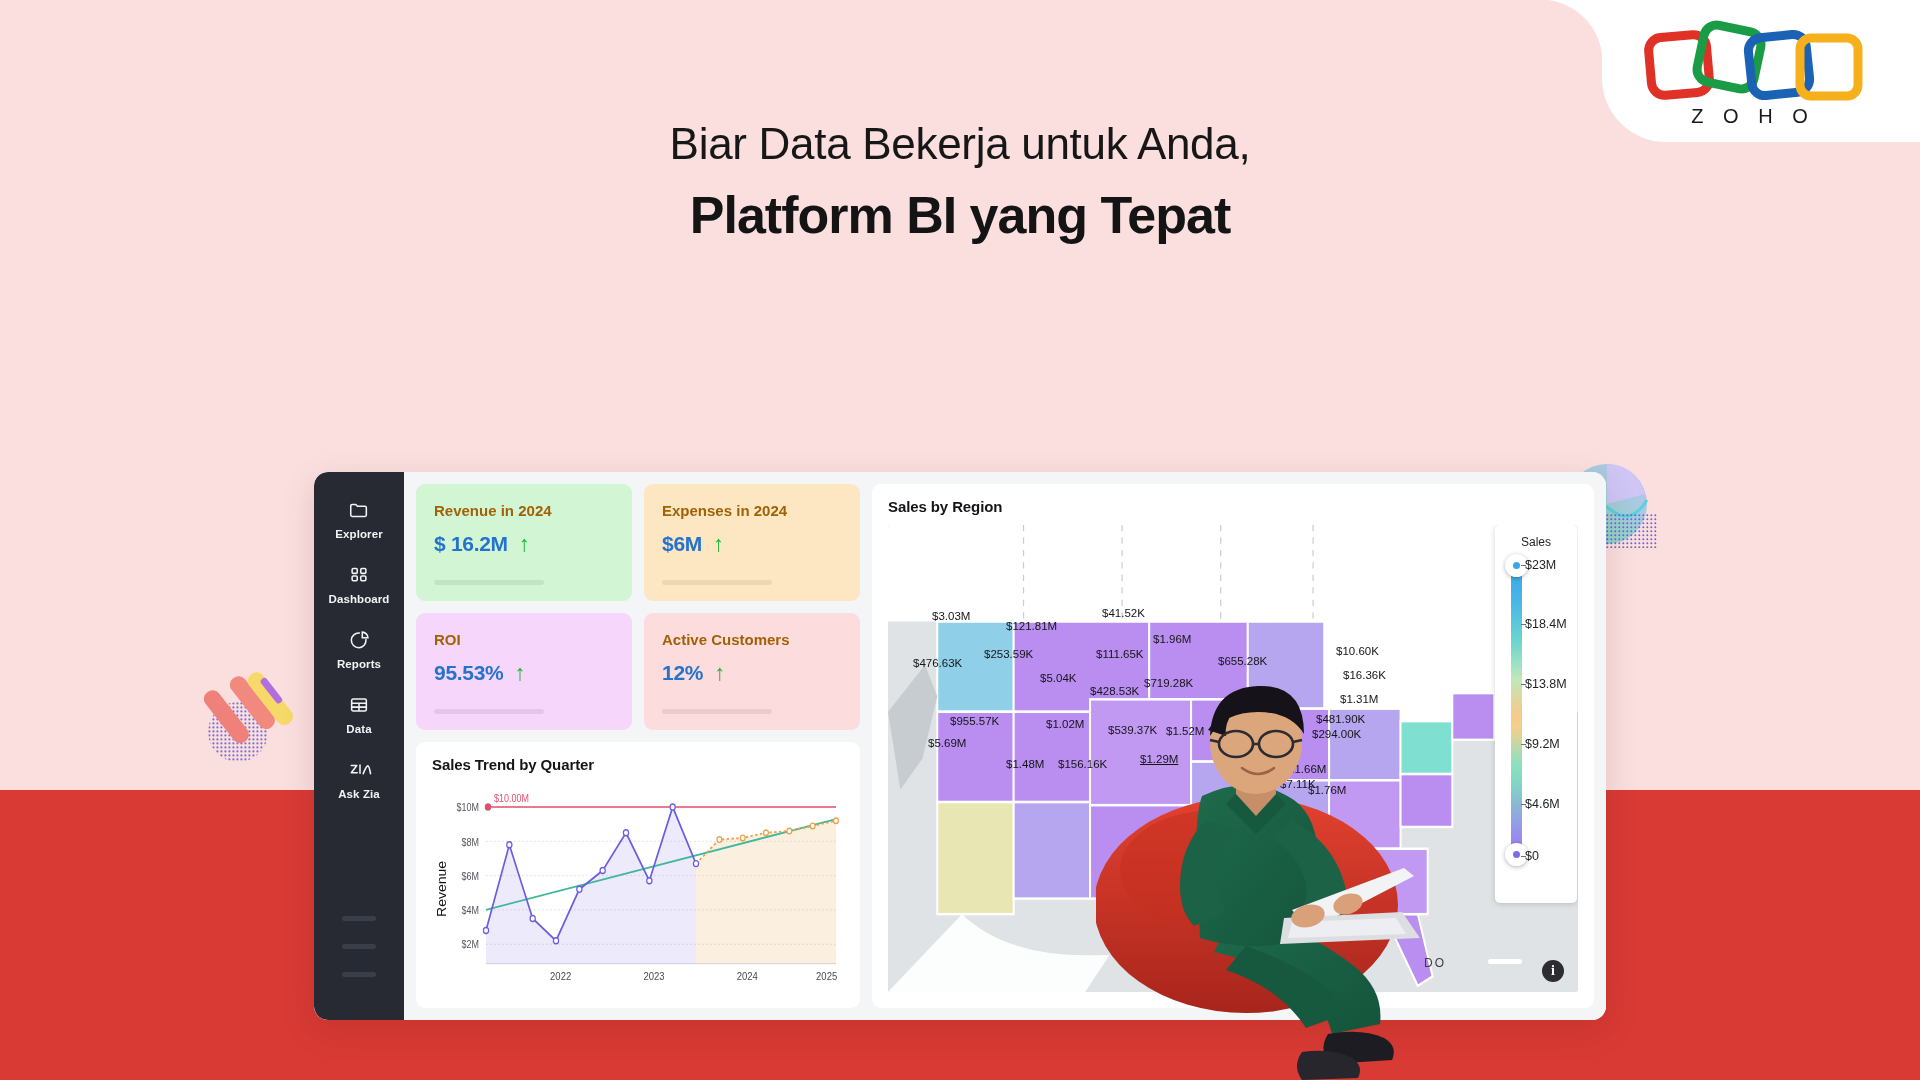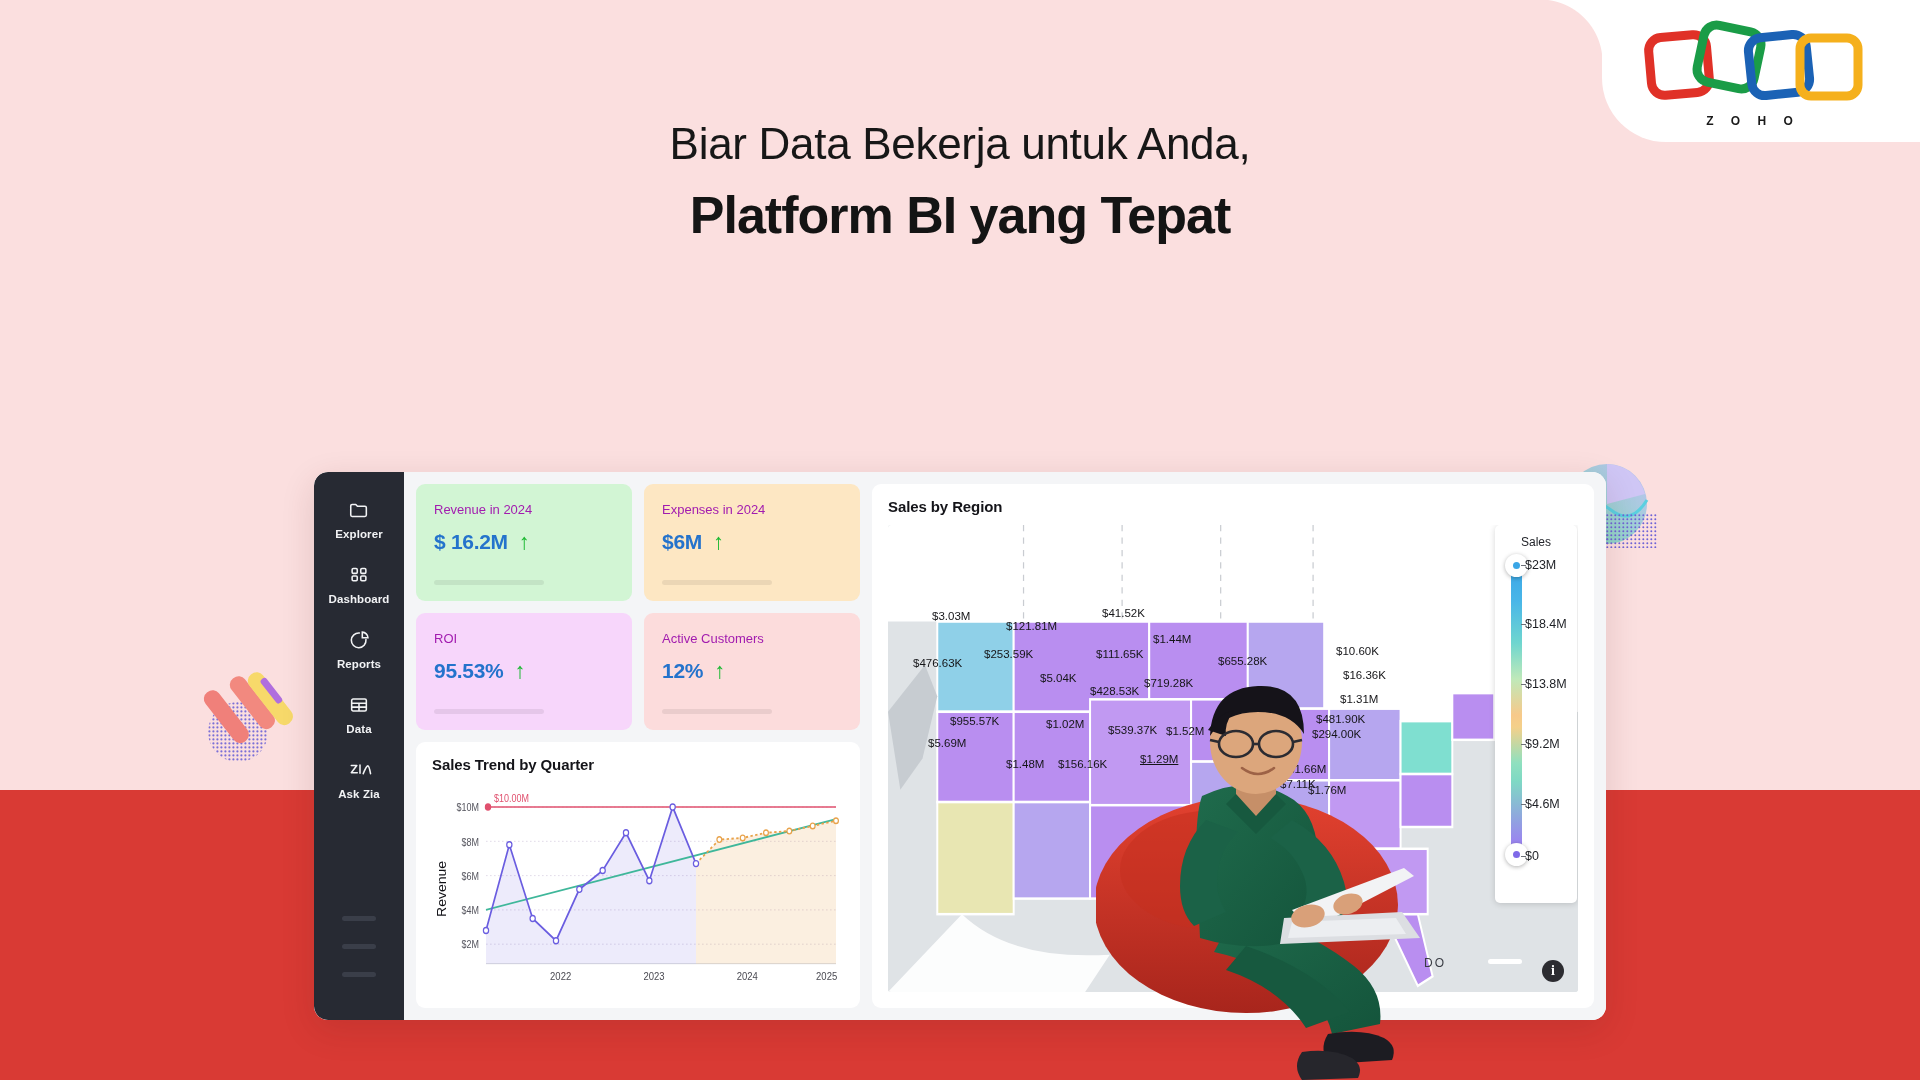--- a/index.html
+++ b/index.html
@@ -32,21 +32,21 @@
   }
 
   
   .zoho{
     position:absolute; right:48px; top:18px; width:230px; height:110px;
   }
   .zoho svg{ display:block; }
   .zoho-word{
     position:absolute; left:0; right:8px; bottom:0;
     text-align:center;
-    font-size:12px; font-weight:700; letter-spacing:7px; color:#1a1a1a;
+    font-size:20px; font-weight:400; letter-spacing:7px; color:#1a1a1a;
   }
 
   
   .headline{
     position:absolute; left:0; top:118px; width:1920px;
     text-align:center; color:#141414;
   }
   .head-sub{
     font-size:44px; font-weight:400; letter-spacing:-.3px; line-height:1.2;
     color:#171717;
@@ -102,21 +102,21 @@
   .content{
     flex:1 1 auto; background:#f4f5f7; padding:12px 12px 12px 12px;
     display:flex; gap:12px;
   }
   .col-left{ width:444px; flex:0 0 444px; display:flex; flex-direction:column; gap:12px; }
   .kpi-grid{ display:grid; grid-template-columns:1fr 1fr; gap:12px; }
   .kpi{
     border-radius:9px; padding:18px 18px 16px 18px; height:117px;
     position:relative; overflow:hidden;
   }
-  .kpi .k-title{ font-size:13px; color:#a21caf; font-weight:400; }
+  .kpi .k-title{ font-size:15px; color:#a16207; font-weight:700; }
   .kpi .k-row{ margin-top:13px; display:flex; align-items:center; gap:11px; }
   .kpi .k-val{ font-size:21px; font-weight:700; color:#2473cc; letter-spacing:-.3px; }
   .kpi .k-arrow{ color:#1eb934; font-size:22px; line-height:1; font-weight:700; }
   .kpi .k-bar{
     position:absolute; left:18px; bottom:16px; width:110px; height:5px;
     background:rgba(0,0,0,.07); border-radius:3px;
   }
   .kpi.green{ background:#d2f5d4; }
   .kpi.orange{ background:#fde7c3; }
   .kpi.purple{ background:#f7d6fb; }
@@ -448,21 +448,21 @@
             <path d="M400 250 l30 0 l12 40 l-12 6 l-18 -30z" fill="#b98ef0" stroke="#fff" stroke-width="1.6"></path>
 
             <path d="M0 120 l30 -30 l10 20 l-12 40 l-18 20z" fill="#c7ccd1"></path>
             <path d="M60 250 q40 30 120 26 l-20 24 h-160z" fill="#ffffff" opacity=".9"></path>
           </svg>
 
           <div id="map-labels">
               <div class="map-label" style="left: 44px; top: 85px;">$3.03M</div>
               <div class="map-label" style="left: 118px; top: 95px;">$121.81M</div>
               <div class="map-label" style="left: 214px; top: 82px;">$41.52K</div>
-              <div class="map-label" style="left: 265px; top: 108px;">$1.44M</div>
+              <div class="map-label" style="left: 265px; top: 108px;">$1.96M</div>
               <div class="map-label" style="left: 25px; top: 132px;">$476.63K</div>
               <div class="map-label" style="left: 96px; top: 123px;">$253.59K</div>
               <div class="map-label" style="left: 208px; top: 123px;">$111.65K</div>
               <div class="map-label" style="left: 330px; top: 130px;">$655.28K</div>
               <div class="map-label" style="left: 152px; top: 147px;">$5.04K</div>
               <div class="map-label" style="left: 202px; top: 160px;">$428.53K</div>
               <div class="map-label" style="left: 256px; top: 152px;">$719.28K</div>
               <div class="map-label" style="left: 345px; top: 170px;">$871K</div>
               <div class="map-label" style="left: 448px; top: 120px;">$10.60K</div>
               <div class="map-label" style="left: 455px; top: 144px;">$16.36K</div>

